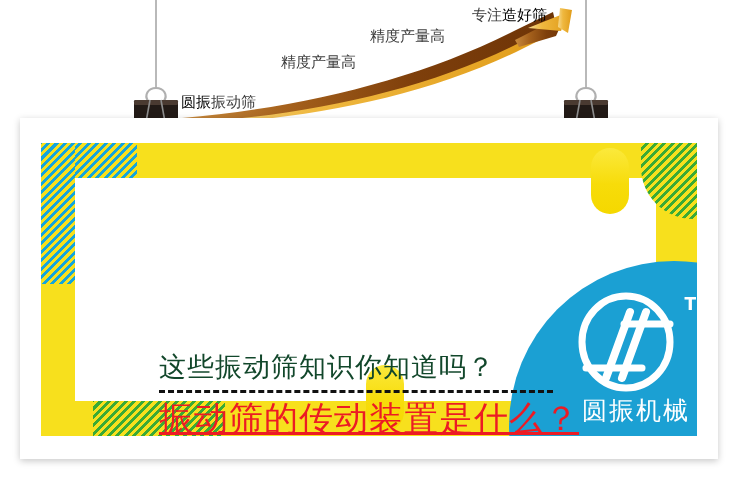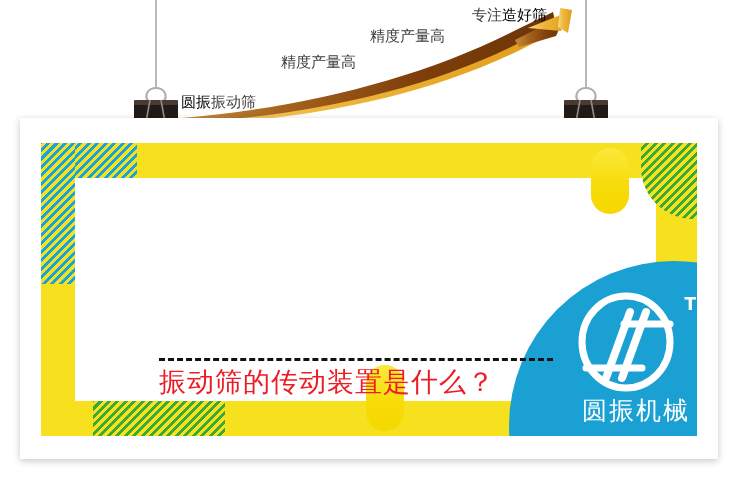--- a/index.html
+++ b/index.html
@@ -168,26 +168,27 @@
     white-space: nowrap;
     font-family: "DejaVu Sans", "Liberation Sans", sans-serif;
   }
   .divider {
     margin: 7px 0 5px 0;
     width: 394px;
     height: 0;
     border-top: 3px dashed #111111;
   }
   .head-line-2 {
-    font-size: 27px;
+    font-size: 34px;
     color: #ec1b24;
     letter-spacing: 1px;
     line-height: 1.18;
     white-space: nowrap;
     font-family: "DejaVu Sans", "Liberation Sans", sans-serif;
+    text-decoration: underline;
   }
 </style>
 </head>
 <body>
 
 <div id="stage">
 
   <div class="banner">
 
     <svg class="arrow-svg" width="750" height="125" viewBox="0 0 750 125">
@@ -273,18 +274,19 @@
         <path d="M42,88 L66,22" stroke="#ffffff" stroke-width="8" fill="none" stroke-linecap="round"></path>
         <path d="M58,88 L82,22" stroke="#ffffff" stroke-width="8" fill="none" stroke-linecap="round"></path>
         <path d="M22,78 L78,78" stroke="#ffffff" stroke-width="7" fill="none" stroke-linecap="round"></path>
         <path d="M60,34 L106,34" stroke="#ffffff" stroke-width="7" fill="none" stroke-linecap="round"></path>
       </svg>
       <div class="logo-tm">TM</div>
       <div class="logo-name">圆振机械</div>
     </div>
 
     <div class="headline-wrap">
+      <div class="head-line-1">这些振动筛知识你知道吗？</div>
       <div class="divider"></div>
       <div class="head-line-2">振动筛的传动装置是什么？</div>
     </div>
 
   </div>
 </div>
 
 </body></html>

